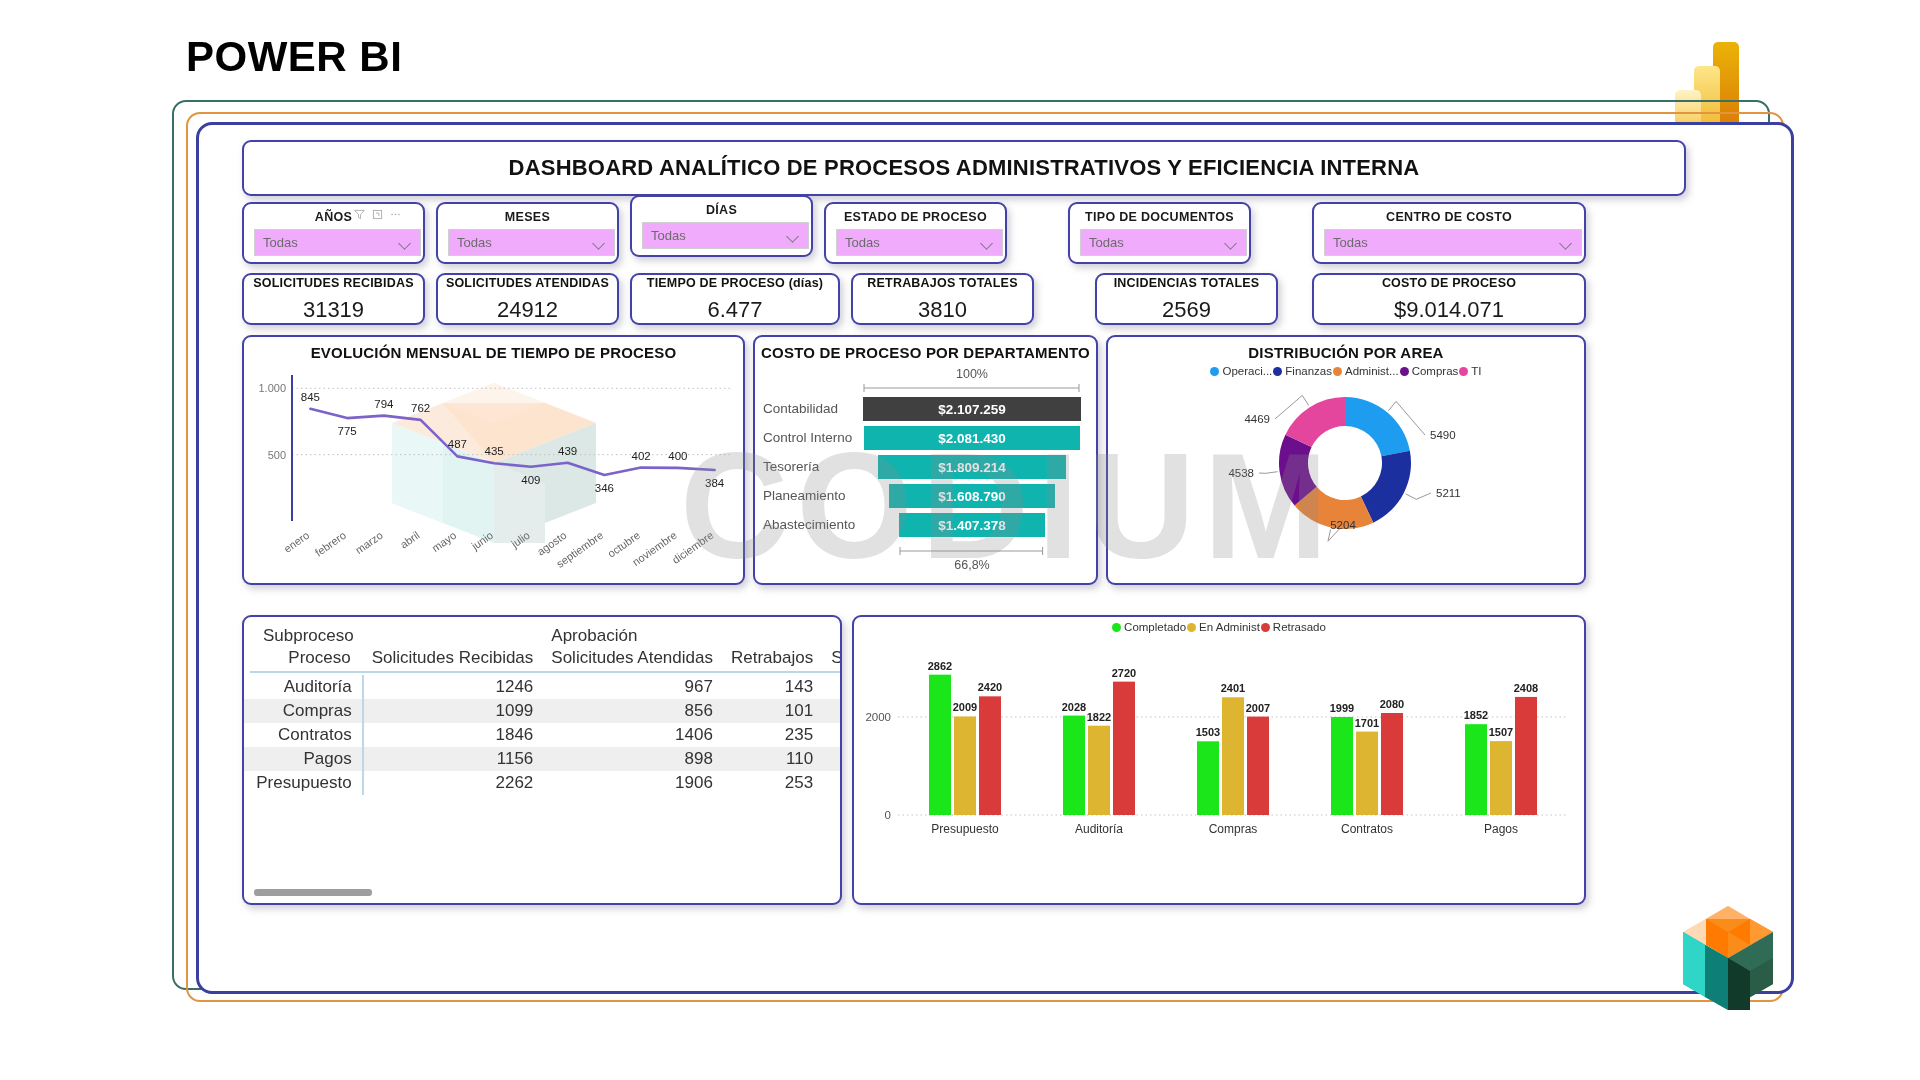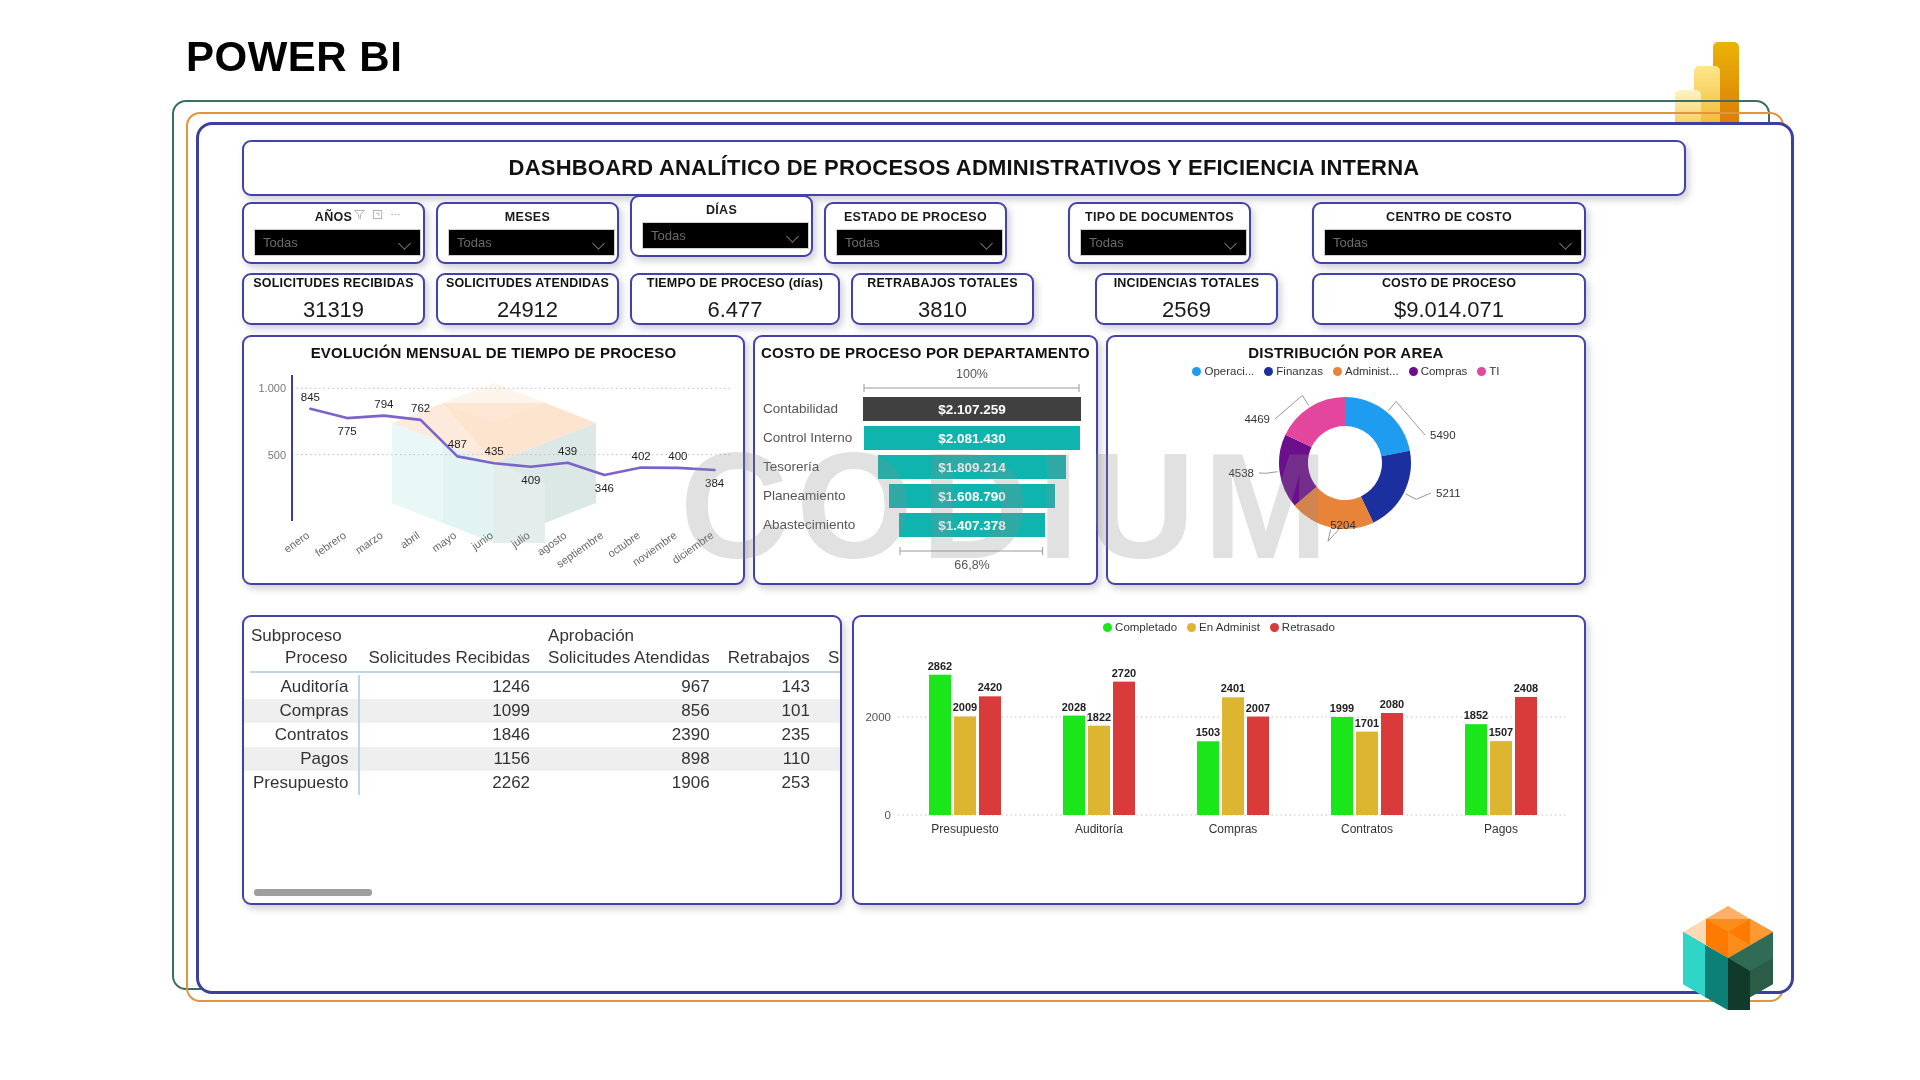--- a/index.html
+++ b/index.html
@@ -61,21 +61,21 @@
   }
 
   
   .slicer { height: 62px; }
   .slicer .label {
     text-align: center; font-size: 12.5px; font-weight: bold;
     letter-spacing: .3px; color: #1a1a1a; margin-top: 6px;
   }
   .slicer .combo {
     margin: 5px 2px 0 10px; height: 27px;
-    border: 1px solid #d0d0d0; background: #000000;
+    border: 1px solid #d0d0d0; background: #f0abfc;
     display: flex; align-items: center; justify-content: space-between;
     padding: 0 8px;
   }
   .slicer .combo span { font-size: 13px; color: #6b6b6b; }
   .chev { width: 13px; height: 8px; position: relative; }
   .chev:before {
     content: ''; position: absolute; left: 1px; top: 0;
     width: 8px; height: 8px; border-right: 1.6px solid #7a7a7a;
     border-bottom: 1.6px solid #7a7a7a; transform: rotate(45deg);
   }
@@ -113,21 +113,21 @@
     display: flex; align-items: center; justify-content: center;
     color: #fff; font-size: 13.5px; font-weight: 600;
   }
   .funnel-pct {
     position: absolute; font-size: 12.5px; color: #555; text-align: center;
   }
 
   
   .legend-row {
     display: flex; justify-content: center; align-items: center;
-    gap: 10px; margin-top: 4px; flex-wrap: nowrap;
+    gap: 1px; margin-top: 4px; flex-wrap: nowrap;
   }
   .legend-item { display: flex; align-items: center; gap: 3px; font-size: 11.5px; color: #333; }
   .dot { width: 9px; height: 9px; border-radius: 50%; display: inline-block; }
 
   
   .tbl { width: 100%; height: 100%; position: relative; padding: 8px 0 0 0; overflow: hidden; }
   .tbl table { border-collapse: collapse; font-size: 17px; color: #333; }
   .tbl th { font-weight: 400; color: #333; padding: 1px 9px; text-align: right; white-space: nowrap; }
   .tbl td { padding: 2px 9px; text-align: right; white-space: nowrap; }
   .tbl .rowhdr { text-align: right; padding-right: 10px; }
@@ -411,21 +411,21 @@
             <text x="162" y="46" text-anchor="end" font-size="11.5" fill="#333" font-family="Liberation Sans, sans-serif">4469</text>
           </svg>
         </div>
     </div>
 
     <div class="card" style="left:0;top:475px;width:600px;height:290px;">
       <div class="tbl" id="proc-table">
           <table>
             <tbody>
               <tr>
-        <th style="text-align:left;padding-left:7px;">Subproceso</th>
+        <th style="text-align:left;padding-left:19px;">Subproceso</th>
         <th></th>
         <th style="text-align:left;">Aprobación</th>
         <th></th>
         <th></th>
               </tr>
               <tr>
                 <th style="text-align:right;padding-right:12px;">Proceso</th>
                 <th style="">Solicitudes Recibidas</th>
                 <th style="">Solicitudes Atendidas</th>
                 <th style="">Retrabajos</th>
@@ -446,21 +446,21 @@
               <tr style="background:#efefef;">
       <td class="rowhdr" style="border-right:2px solid #bcd8e4;">Compras</td>
       <td>1099</td>
       <td>856</td>
       <td>101</td>
       <td></td>
               </tr>
               <tr style="">
       <td class="rowhdr" style="border-right:2px solid #bcd8e4;">Contratos</td>
       <td>1846</td>
-      <td>2390</td>
+      <td>1406</td>
       <td>235</td>
       <td></td>
               </tr>
               <tr style="background:#efefef;">
       <td class="rowhdr" style="border-right:2px solid #bcd8e4;">Pagos</td>
       <td>1156</td>
       <td>898</td>
       <td>110</td>
       <td></td>
               </tr>

